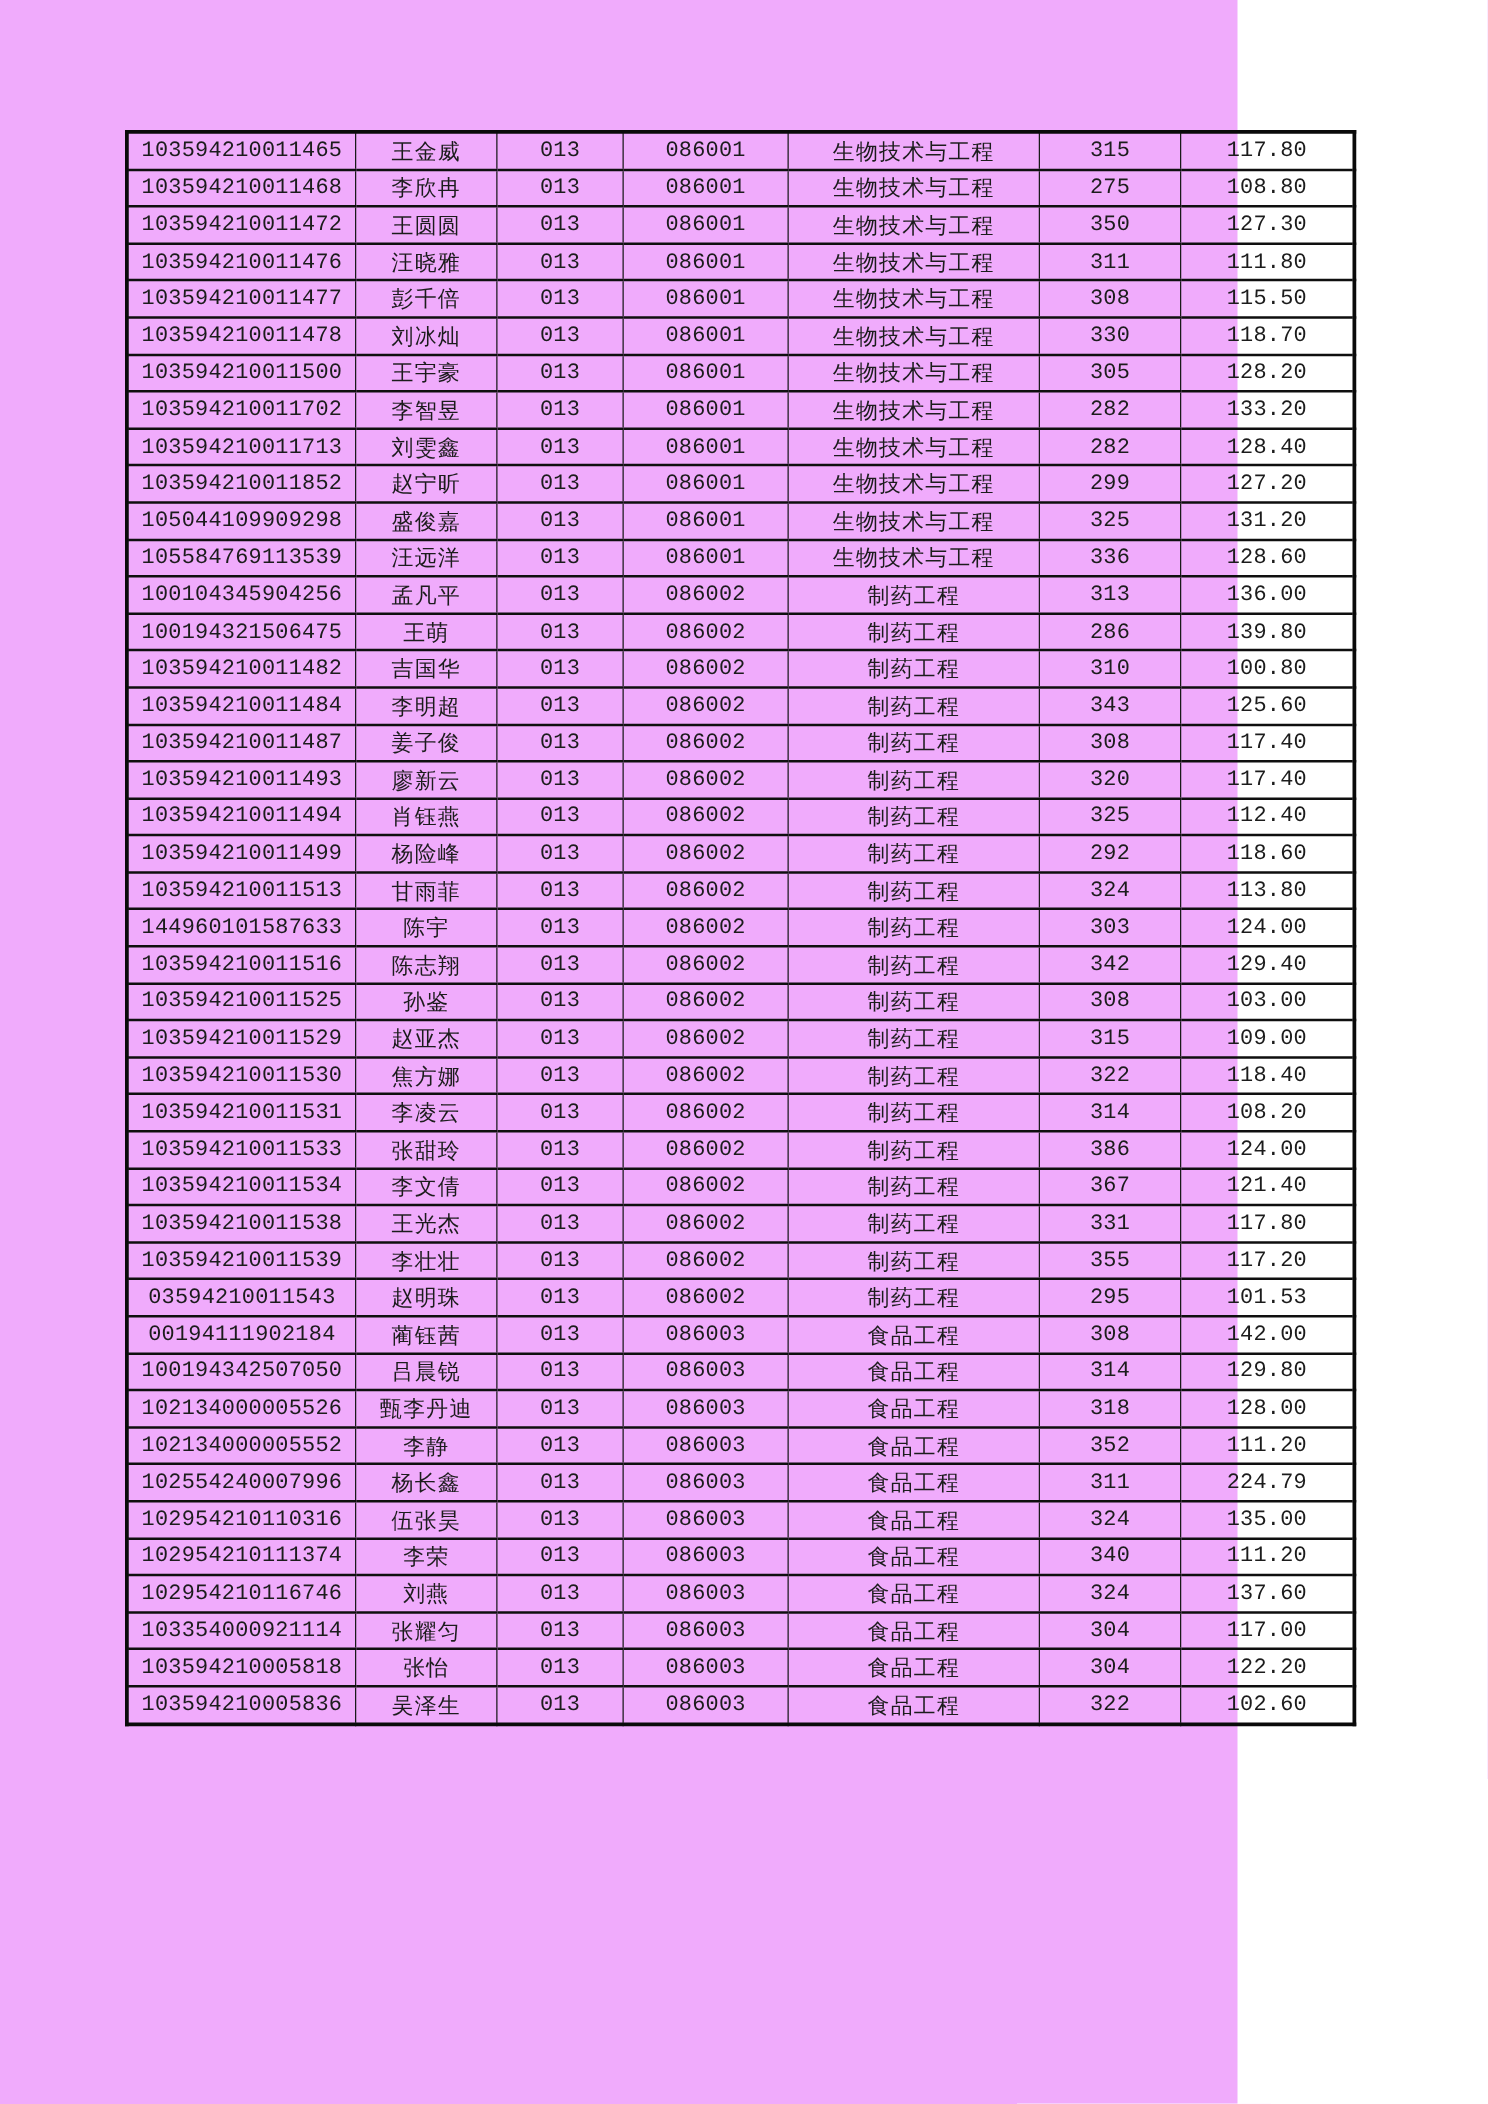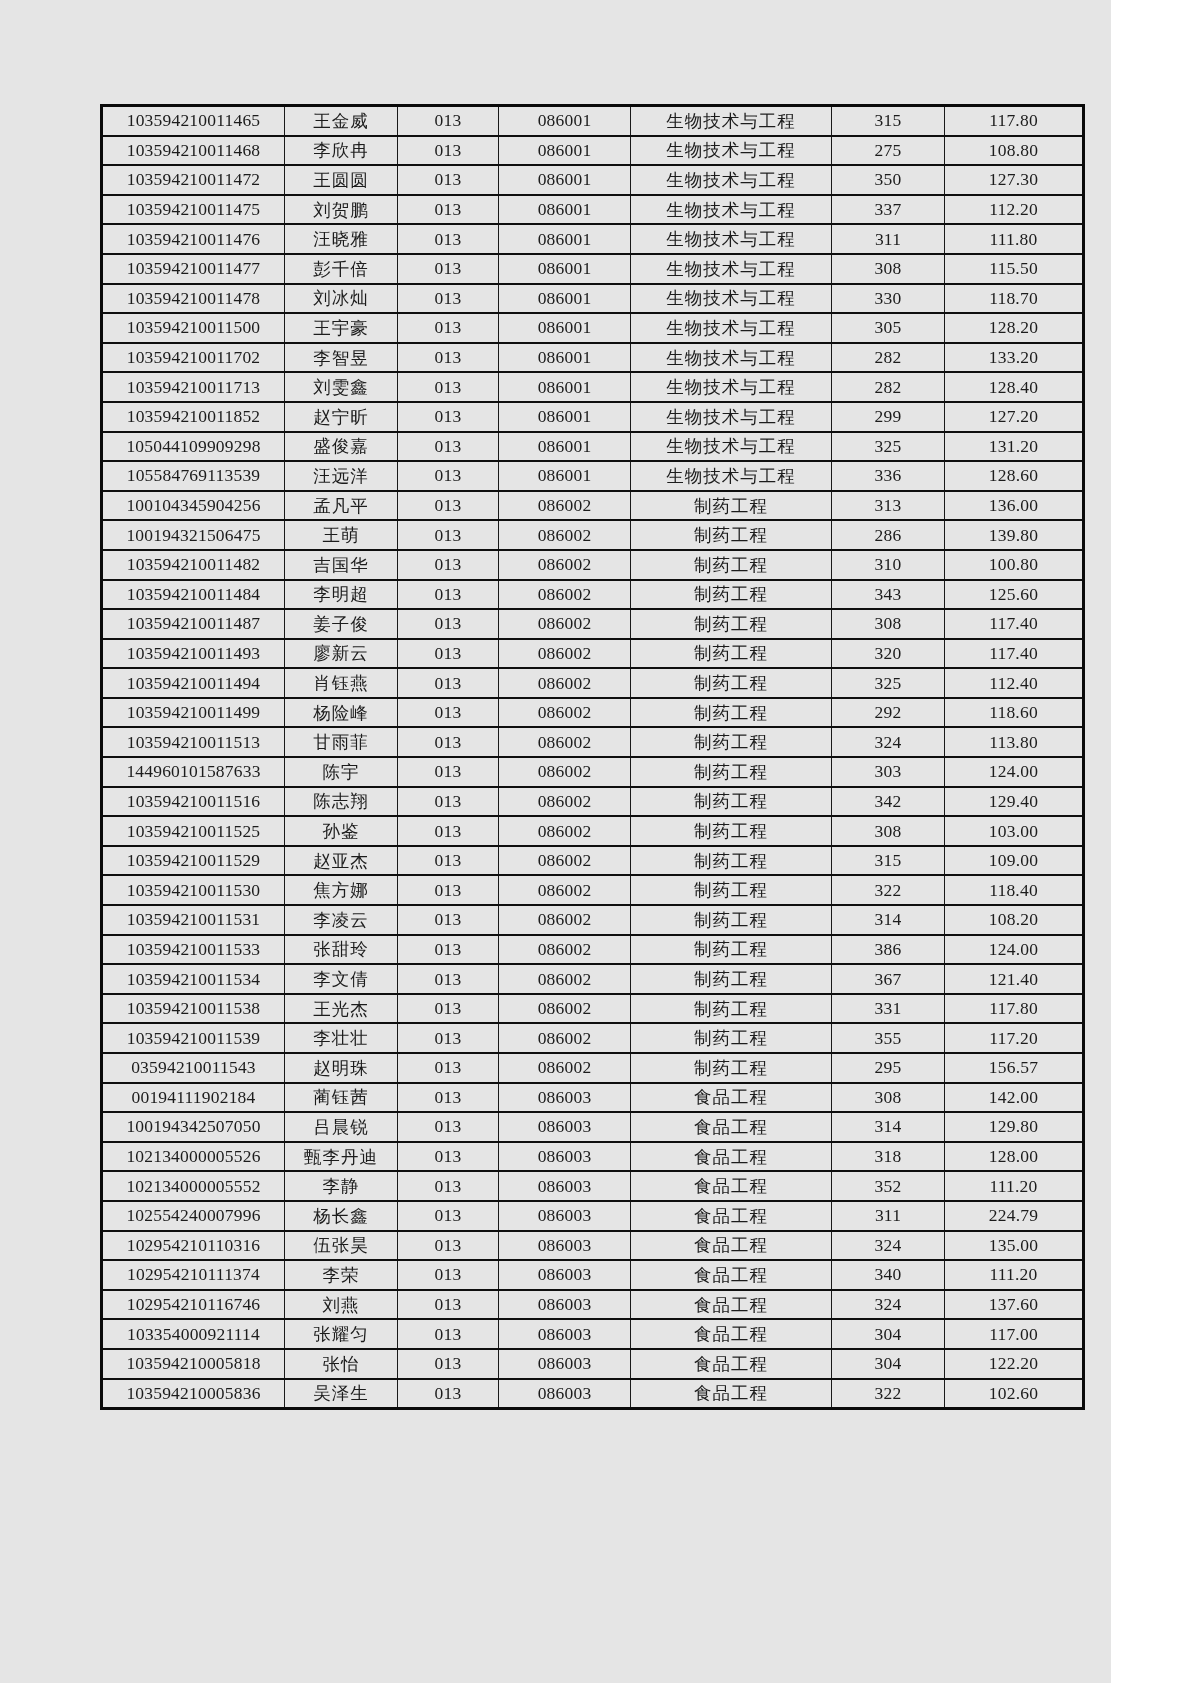--- a/index.html
+++ b/index.html
@@ -2,24 +2,24 @@
 <html><head>
 <meta charset="utf-8">
 <style>
   html, body {
     margin: 0;
     padding: 0;
     background: #ffffff;
   }
   .page {
     position: relative;
-    width: 1111px;
+    width: 990px;
     height: 1683px;
-    background: #e5e5e5;
-    font-family: Liberation Serif, serif;
+    background: #f0abfc;
+    font-family: Liberation Mono, monospace;
     color: #161616;
   }
   table.scores {
     position: absolute;
     left: 100px;
     top: 104px;
     width: 982px;
     border-collapse: collapse;
     table-layout: fixed;
     border: 3px solid #0a0a0a;
@@ -84,29 +84,20 @@
         <tr>
           <td class="num">103594210011472</td>
           <td class="cjk">王圆圆</td>
           <td class="num">013</td>
           <td class="num">086001</td>
           <td class="cjk">生物技术与工程</td>
           <td class="num">350</td>
           <td class="num">127.30</td>
         </tr>
         <tr>
-          <td class="num">103594210011475</td>
-          <td class="cjk">刘贺鹏</td>
-          <td class="num">013</td>
-          <td class="num">086001</td>
-          <td class="cjk">生物技术与工程</td>
-          <td class="num">337</td>
-          <td class="num">112.20</td>
-        </tr>
-        <tr>
           <td class="num">103594210011476</td>
           <td class="cjk">汪晓雅</td>
           <td class="num">013</td>
           <td class="num">086001</td>
           <td class="cjk">生物技术与工程</td>
           <td class="num">311</td>
           <td class="num">111.80</td>
         </tr>
         <tr>
           <td class="num">103594210011477</td>
@@ -351,21 +342,21 @@
           <td class="num">355</td>
           <td class="num">117.20</td>
         </tr>
         <tr>
           <td class="num">03594210011543</td>
           <td class="cjk">赵明珠</td>
           <td class="num">013</td>
           <td class="num">086002</td>
           <td class="cjk">制药工程</td>
           <td class="num">295</td>
-          <td class="num">156.57</td>
+          <td class="num">101.53</td>
         </tr>
         <tr>
           <td class="num">00194111902184</td>
           <td class="cjk">蔺钰茜</td>
           <td class="num">013</td>
           <td class="num">086003</td>
           <td class="cjk">食品工程</td>
           <td class="num">308</td>
           <td class="num">142.00</td>
         </tr>

